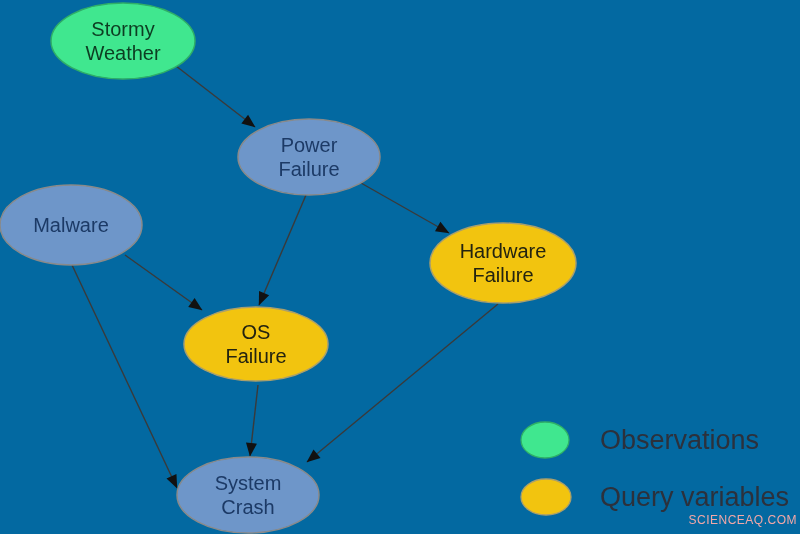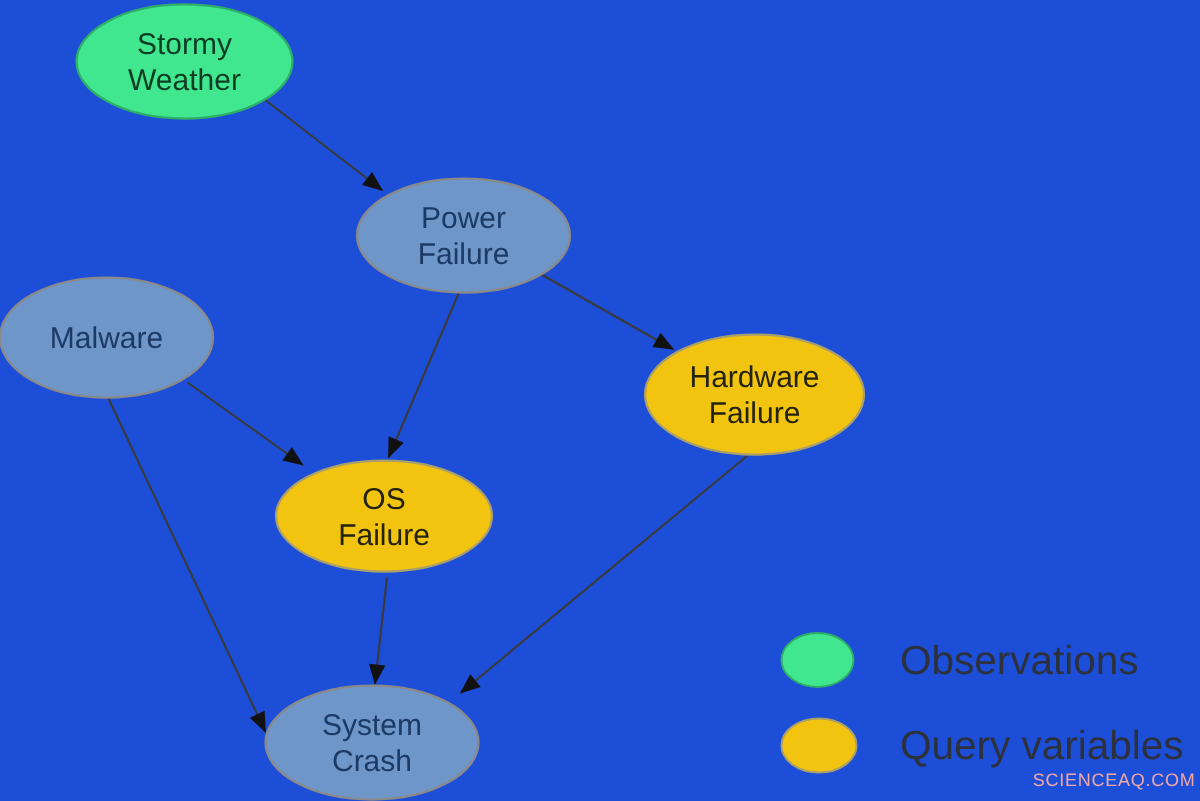--- a/index.html
+++ b/index.html
@@ -5,21 +5,21 @@
   html, body {
     margin: 0;
     padding: 0;
     background: #ffffff;
     font-family: "Liberation Sans", sans-serif;
   }
   #stage {
     position: relative;
     width: 800px;
     height: 534px;
-    background: #1d4ed8;
+    background: #0369a1;
     overflow: hidden;
   }
   #graph-svg {
     position: absolute;
     left: 0;
     top: 0;
   }
   #watermark {
     position: absolute;
     right: 3px;

